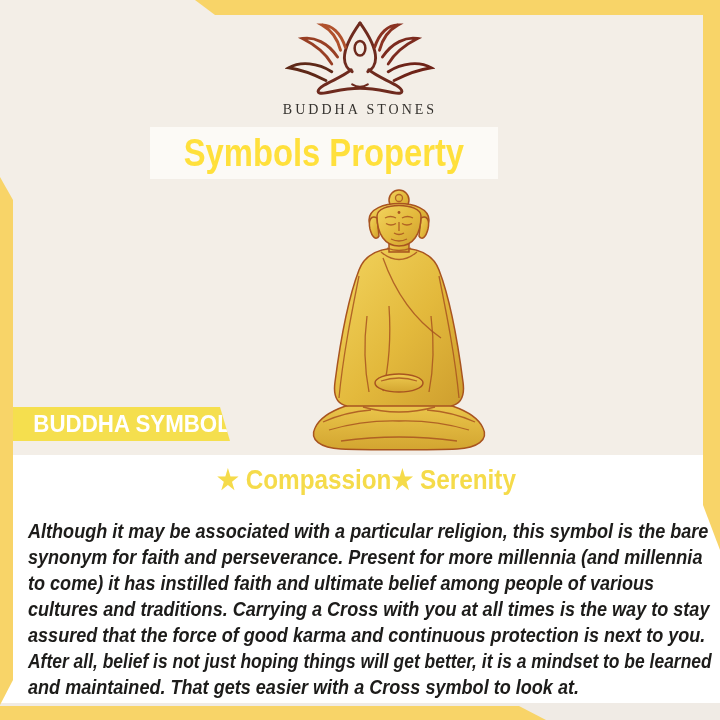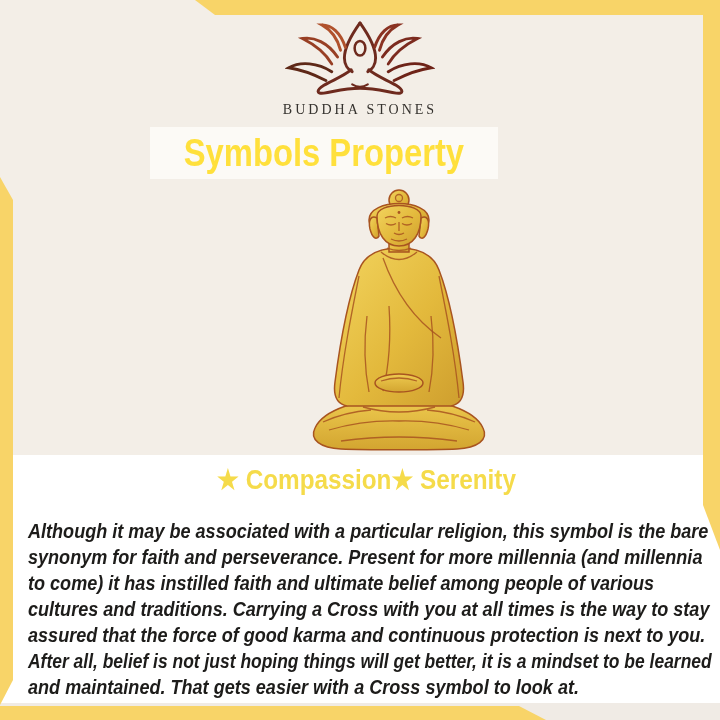--- a/index.html
+++ b/index.html
@@ -169,20 +169,23 @@
     <ellipse class="solid" fill="url(#gold2)" cx="106" cy="197" rx="24" ry="9"></ellipse>
     <path class="line" d="M88,195 Q106,189 124,195"></path>
 
     <path class="line" d="M70,221 Q106,231 142,221"></path>
     <path class="line" d="M36,244 Q70,234 106,235 Q142,234 176,244"></path>
     <path class="line" d="M48,255 Q106,247 164,255"></path>
     <path class="line" d="M30,236 Q52,226 78,224"></path>
     <path class="line" d="M182,236 Q160,226 134,224"></path>
   </svg>
 
+  <div class="symbol-banner">
+    <span>BUDDHA SYMBOL</span>
+  </div>
 
   <div class="headline">★ Compassion★ Serenity</div>
   <div class="body-text">
       <div class="bline" style="transform: scaleX(0.86);">Although it may be associated with a particular religion, this symbol is the bare</div>
       <div class="bline" style="transform: scaleX(0.86);">synonym for faith and perseverance. Present for more millennia (and millennia</div>
       <div class="bline" style="transform: scaleX(0.86);">to come) it has instilled faith and ultimate belief among people of various</div>
       <div class="bline" style="transform: scaleX(0.86);">cultures and traditions. Carrying a Cross with you at all times is the way to stay</div>
       <div class="bline" style="transform: scaleX(0.86);">assured that the force of good karma and continuous protection is next to you.</div>
       <div class="bline" style="transform: scaleX(0.831106);">After all, belief is not just hoping things will get better, it is a mindset to be learned</div>
       <div class="bline" style="transform: scaleX(0.86);">and maintained. That gets easier with a Cross symbol to look at.</div>

